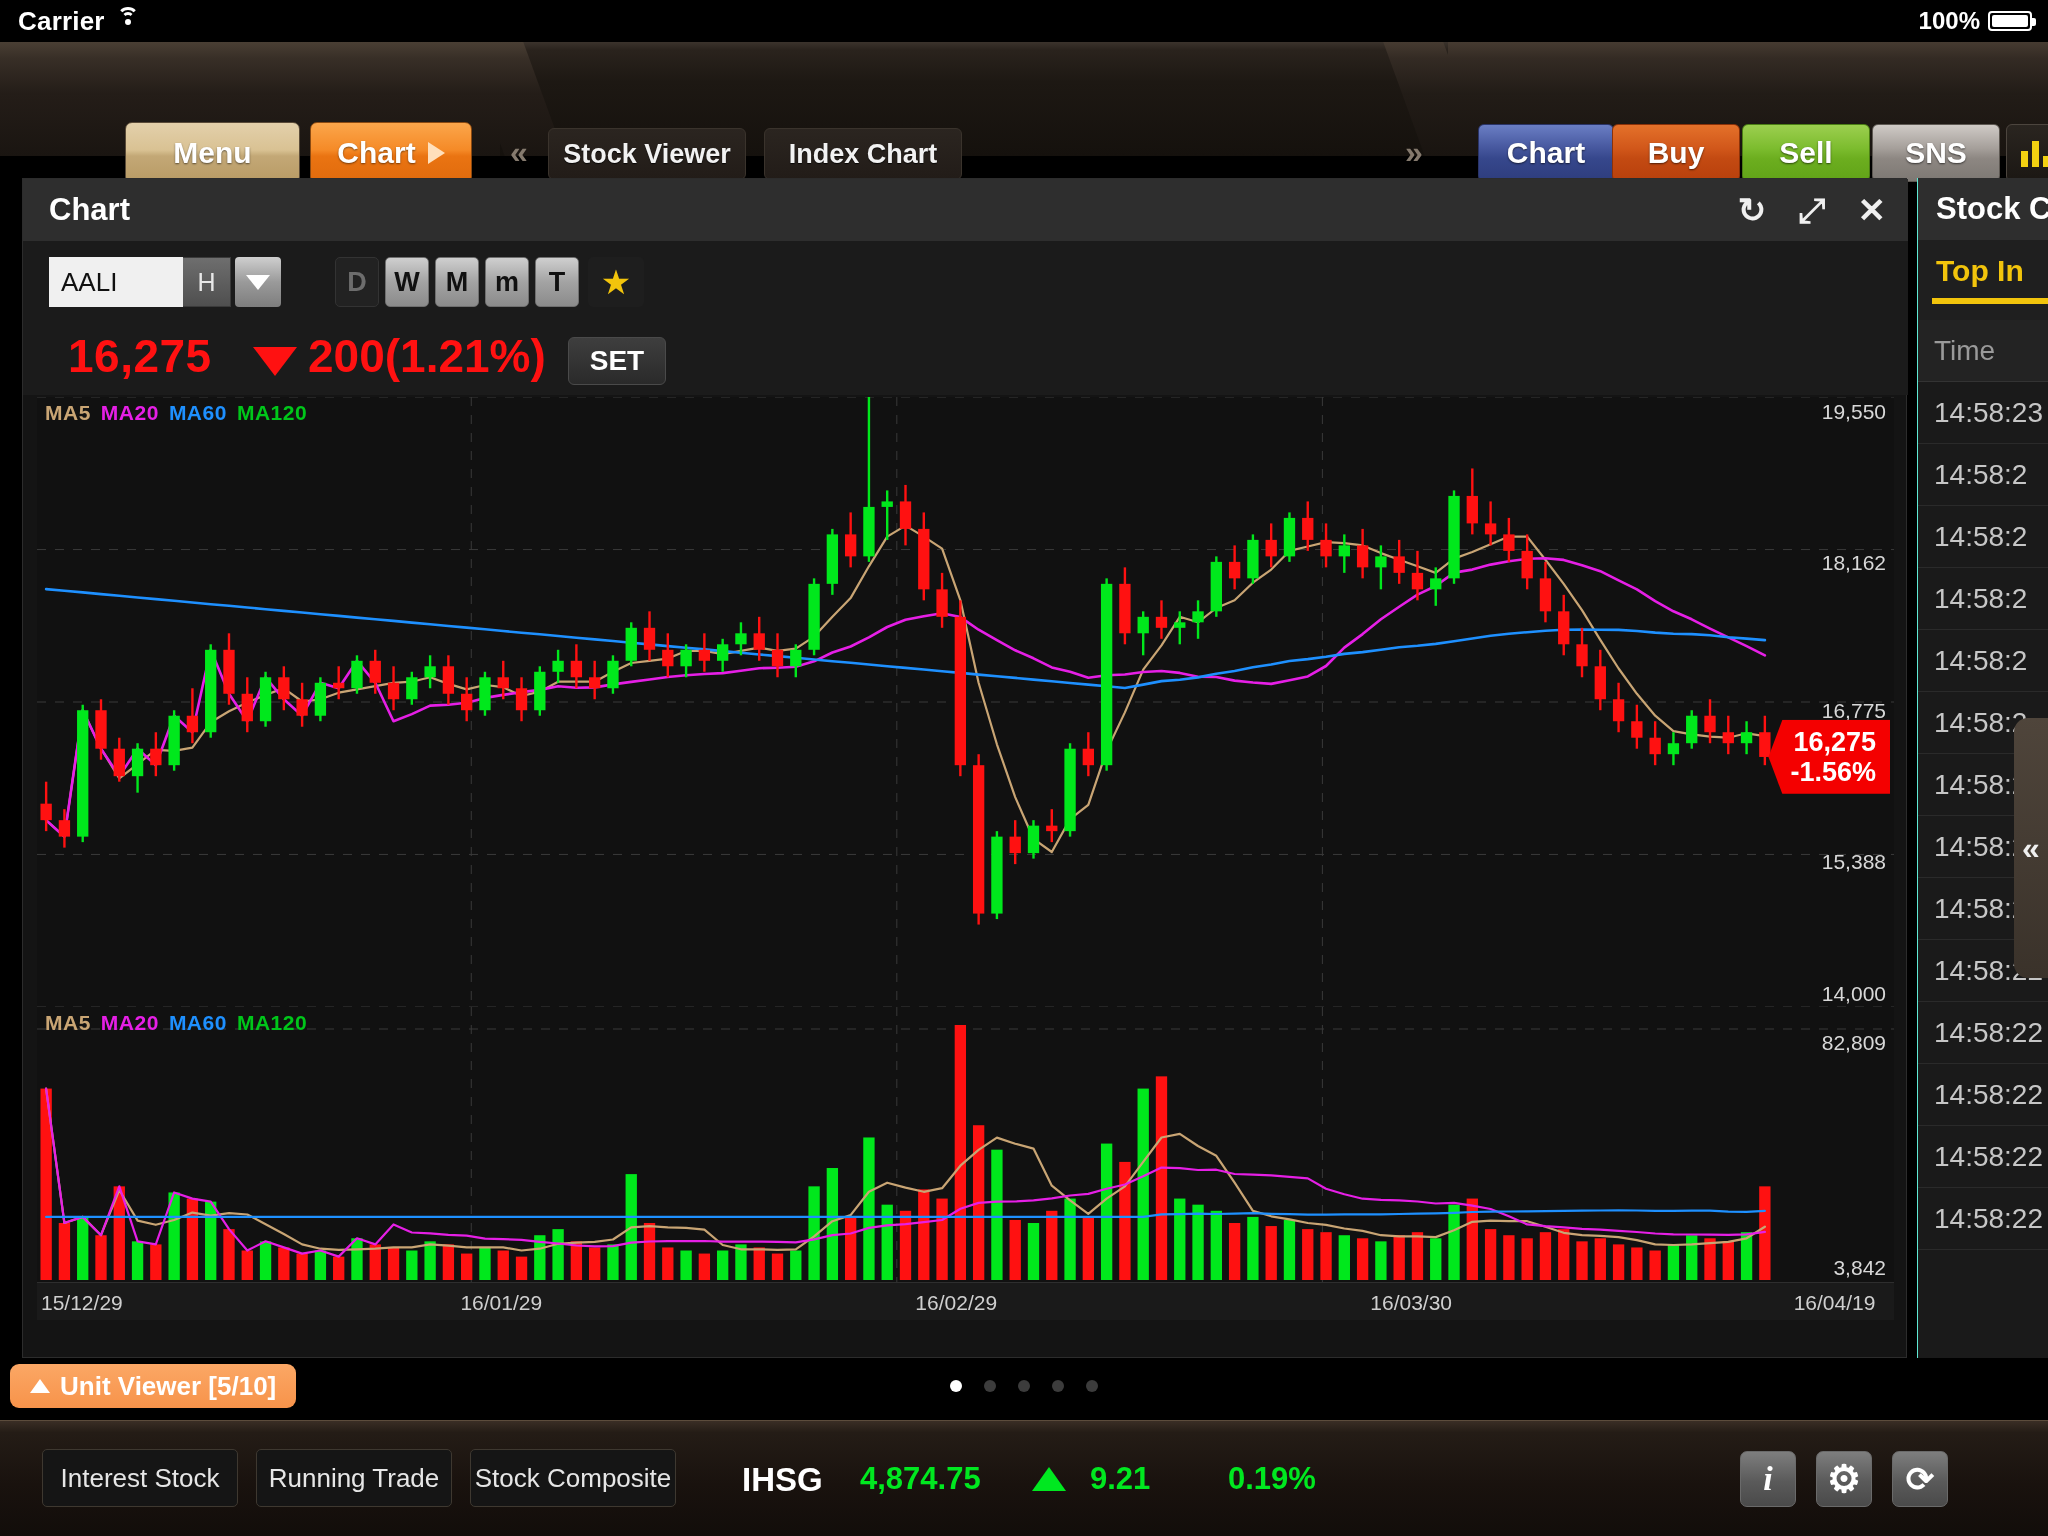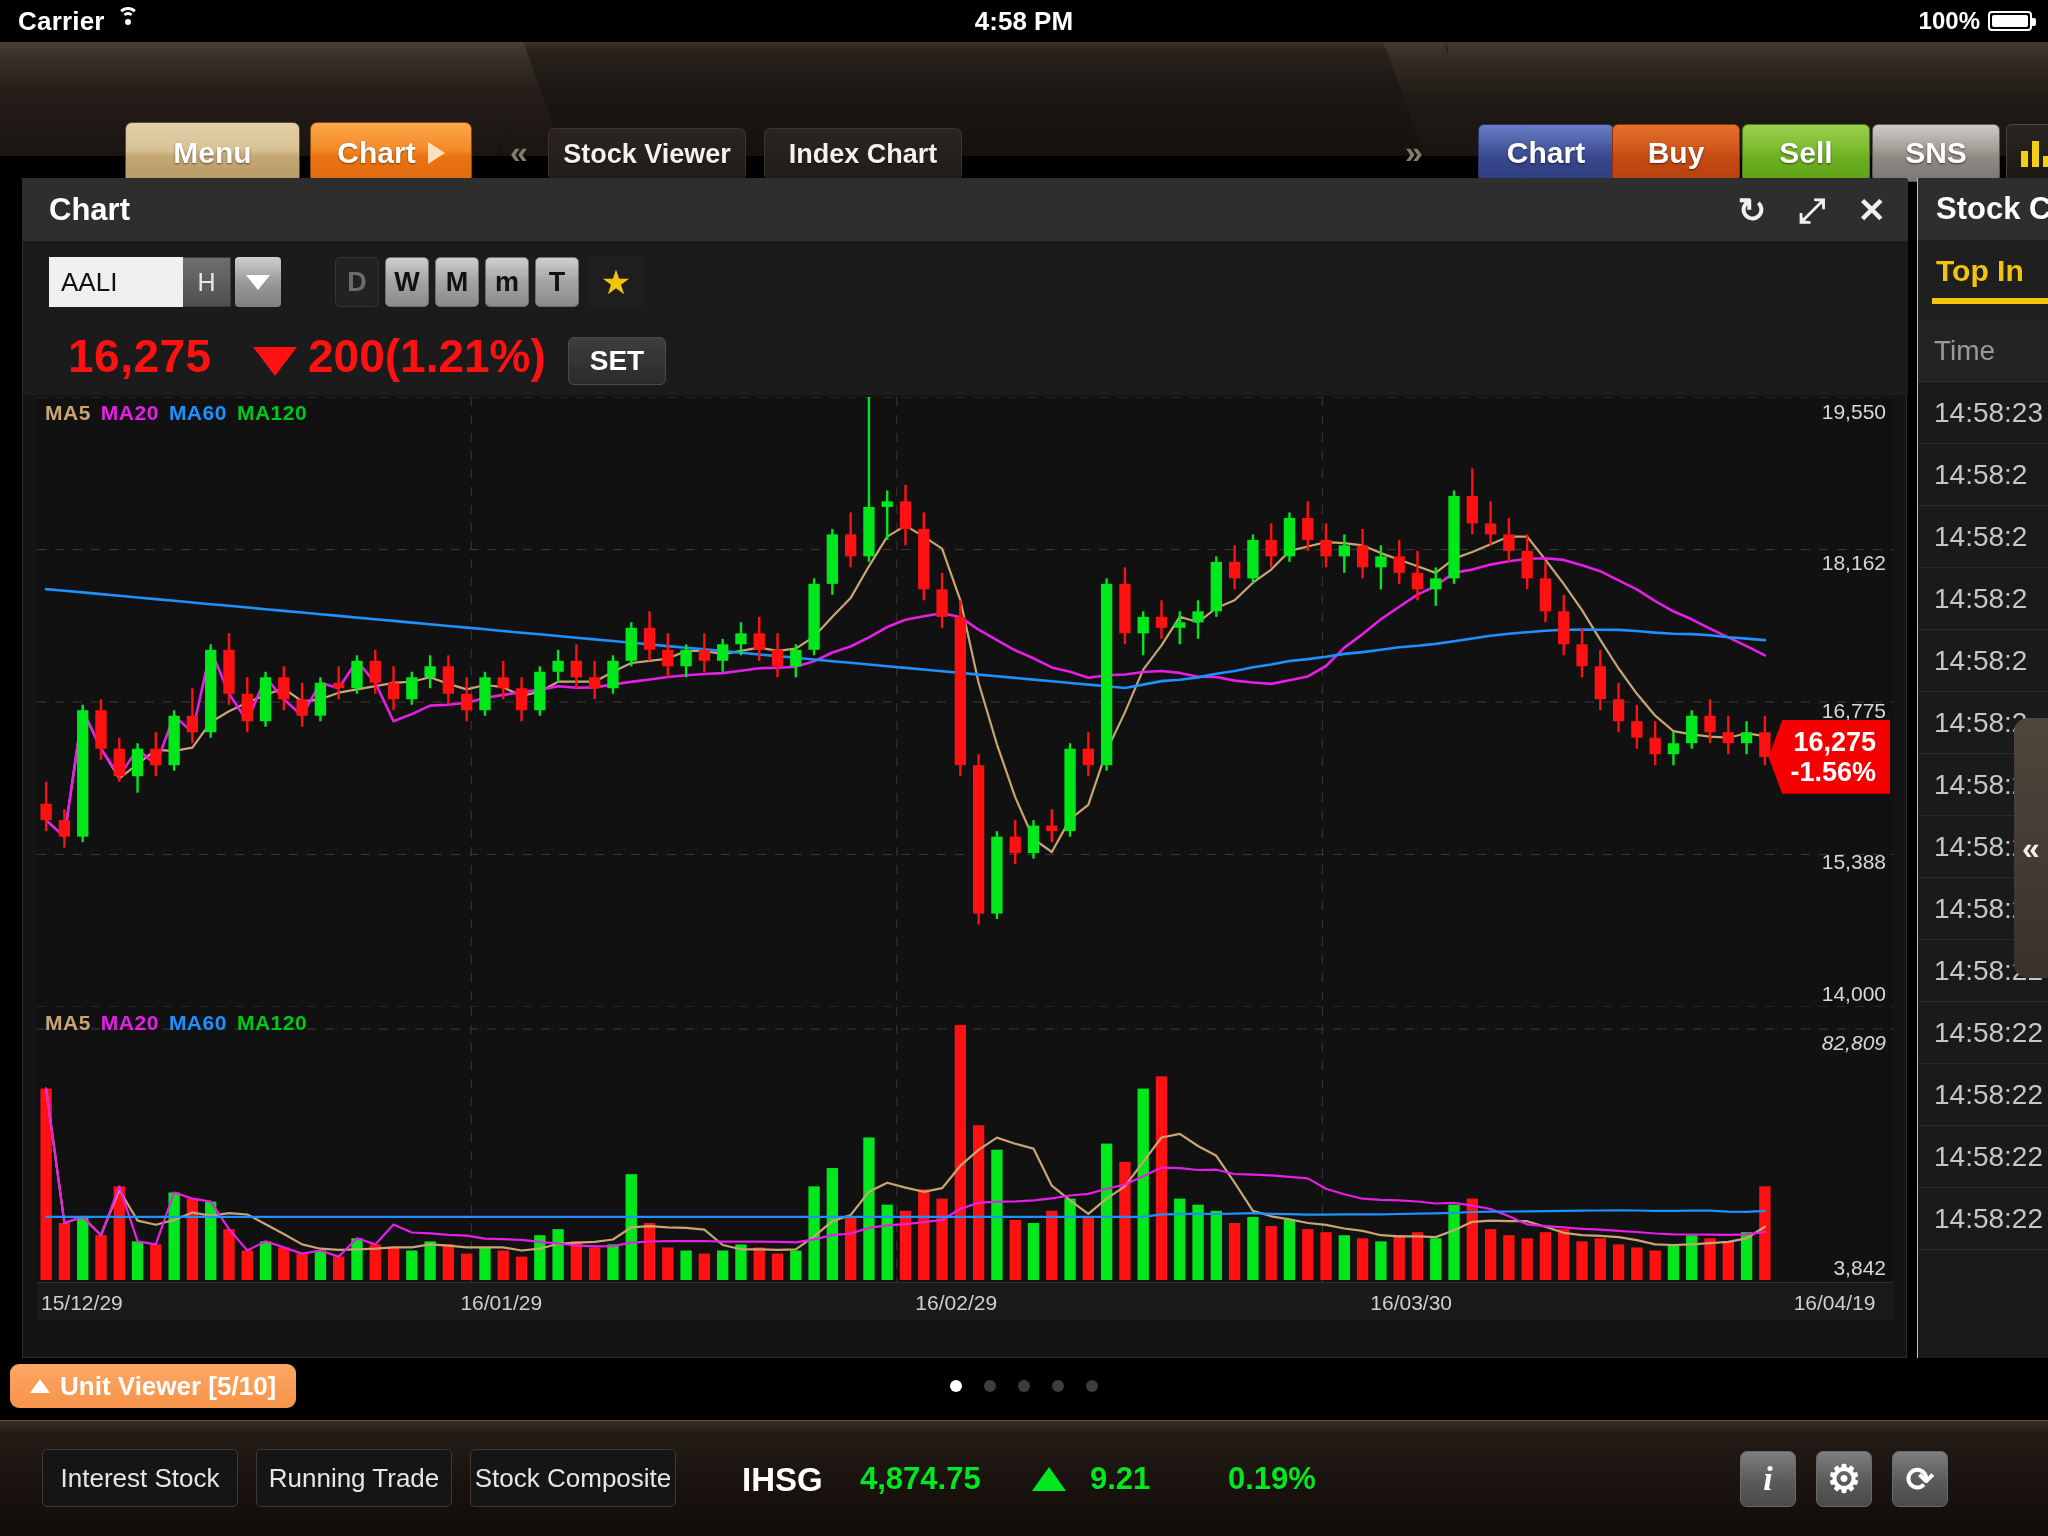--- a/index.html
+++ b/index.html
@@ -293,21 +293,20 @@
 
   <div class="statusbar">
     <div class="sb-left">
       <span class="sb-carrier">Carrier</span>
       <span class="wifi-ic">
           <i></i>
           <i></i>
           <i></i>
         </span>
     </div>
-    <div class="sb-time">4:58 PM</div>
     <div class="sb-right">
       <span>100%</span>
       <span class="batt">
           <i></i>
         </span>
     </div>
   </div>
 
   <div class="toolbar">
     <div class="tb-wood-l"></div>
@@ -694,21 +693,21 @@
           <rect x="1649.052947368421" y="228.22687147532272" width="11.336210526315789" height="44.773128524677276" fill="#00e81c"></rect>
           <rect x="1667.3371578947367" y="231.2820949413711" width="11.336210526315789" height="41.7179050586289" fill="#ff1111"></rect>
           <rect x="1685.6213684210525" y="234.33731840741947" width="11.336210526315789" height="38.662681592580526" fill="#ff1111"></rect>
           <rect x="1703.9055789473684" y="225.17164800927435" width="11.336210526315789" height="47.82835199072565" fill="#00e81c"></rect>
           <rect x="1722.1897894736842" y="179.3432960185487" width="11.336210526315789" height="93.6567039814513" fill="#ff1111"></rect>
           <path d="M9.1 81.6 L27.4 216.0 L45.7 209.9 L64.0 228.2 L82.3 183.0 L100.6 213.6 L118.8 217.8 L137.1 213.0 L155.4 205.6 L173.7 208.7 L192.0 206.2 L210.3 207.5 L228.6 217.2 L246.8 227.0 L265.1 237.4 L283.4 241.7 L301.7 242.9 L320.0 242.3 L338.3 241.7 L356.5 240.4 L374.8 240.4 L393.1 237.4 L411.4 238.6 L429.7 240.4 L448.0 240.4 L466.2 240.4 L484.5 243.5 L502.8 241.7 L521.1 236.8 L539.4 235.6 L557.7 234.9 L576.0 232.5 L594.2 220.3 L612.5 219.1 L630.8 220.3 L649.1 220.9 L667.4 222.7 L685.7 238.0 L703.9 242.3 L722.2 242.3 L740.5 242.9 L758.8 242.3 L777.1 229.4 L795.4 214.2 L813.6 208.1 L831.9 184.8 L850.2 175.7 L868.5 180.6 L886.8 184.8 L905.1 181.2 L923.4 158.7 L941.6 142.8 L959.9 130.6 L978.2 136.7 L996.5 141.6 L1014.8 178.7 L1033.1 193.4 L1051.3 206.8 L1069.6 191.6 L1087.9 179.3 L1106.2 154.9 L1124.5 130.5 L1142.8 126.8 L1161.0 139.0 L1179.3 148.8 L1197.6 175.7 L1215.9 203.8 L1234.2 209.3 L1252.5 212.3 L1270.8 216.0 L1289.0 217.8 L1307.3 221.5 L1325.6 223.9 L1343.9 228.2 L1362.2 229.4 L1380.5 229.4 L1398.7 230.1 L1417.0 223.3 L1435.3 214.8 L1453.6 213.6 L1471.9 214.2 L1490.2 214.2 L1508.4 219.7 L1526.7 225.8 L1545.0 228.2 L1563.3 228.8 L1581.6 230.1 L1599.9 233.1 L1618.2 237.4 L1636.4 238.0 L1654.7 237.4 L1673.0 236.2 L1691.3 234.9 L1709.6 231.3 L1727.9 219.7 " fill="none" stroke="#c9a574" stroke-width="2.2" stroke-linejoin="round" stroke-linecap="round"></path>
           <path d="M9.1 81.6 L27.4 216.0 L45.7 209.9 L64.0 228.2 L82.3 179.3 L100.6 234.3 L118.8 237.4 L137.1 185.5 L155.4 191.6 L173.7 194.6 L192.0 222.1 L210.3 243.5 L228.6 234.3 L246.8 240.4 L265.1 246.6 L283.4 243.5 L301.7 249.6 L320.0 231.3 L338.3 237.4 L356.5 217.4 L374.8 225.5 L393.1 226.4 L411.4 227.8 L429.7 228.7 L448.0 231.7 L466.2 232.2 L484.5 232.8 L502.8 234.9 L521.1 236.5 L539.4 238.5 L557.7 239.4 L576.0 239.1 L594.2 235.7 L612.5 234.5 L630.8 234.2 L649.1 234.2 L667.4 234.0 L685.7 234.6 L703.9 234.6 L722.2 234.6 L740.5 234.8 L758.8 235.3 L777.1 232.4 L795.4 228.1 L813.6 226.5 L831.9 220.9 L850.2 218.3 L868.5 217.1 L886.8 215.1 L905.1 213.0 L923.4 201.8 L941.6 195.9 L959.9 194.6 L978.2 194.5 L996.5 193.3 L1014.8 191.3 L1033.1 188.5 L1051.3 186.9 L1069.6 181.8 L1087.9 177.5 L1106.2 169.3 L1124.5 160.6 L1142.8 161.2 L1161.0 163.0 L1179.3 162.7 L1197.6 167.0 L1215.9 167.6 L1234.2 168.4 L1252.5 169.9 L1270.8 171.4 L1289.0 181.8 L1307.3 187.3 L1325.6 191.7 L1343.9 192.8 L1362.2 193.4 L1380.5 194.5 L1398.7 196.5 L1417.0 195.8 L1435.3 198.6 L1453.6 202.0 L1471.9 209.3 L1490.2 217.4 L1508.4 219.1 L1526.7 220.3 L1545.0 221.8 L1563.3 222.6 L1581.6 223.9 L1599.9 225.0 L1618.2 226.5 L1636.4 227.3 L1654.7 227.5 L1673.0 227.6 L1691.3 227.8 L1709.6 227.3 L1727.9 224.9 " fill="none" stroke="#e61fe6" stroke-width="2.2" stroke-linejoin="round" stroke-linecap="round"></path>
           <path d="M9.1 209.9 L27.4 209.9 L45.7 209.9 L64.0 209.9 L82.3 209.9 L100.6 209.9 L118.8 209.9 L137.1 209.9 L155.4 209.9 L173.7 209.9 L192.0 209.9 L210.3 209.9 L228.6 209.9 L246.8 209.9 L265.1 209.9 L283.4 209.9 L301.7 209.9 L320.0 209.9 L338.3 209.9 L356.5 209.9 L374.8 209.9 L393.1 209.9 L411.4 209.9 L429.7 209.9 L448.0 209.9 L466.2 209.9 L484.5 209.9 L502.8 209.9 L521.1 209.9 L539.4 209.9 L557.7 209.9 L576.0 209.9 L594.2 209.9 L612.5 209.9 L630.8 209.9 L649.1 209.9 L667.4 209.9 L685.7 209.9 L703.9 209.9 L722.2 209.9 L740.5 209.9 L758.8 209.9 L777.1 209.9 L795.4 209.9 L813.6 209.9 L831.9 209.9 L850.2 209.9 L868.5 209.9 L886.8 209.9 L905.1 209.9 L923.4 209.9 L941.6 209.9 L959.9 209.9 L978.2 209.9 L996.5 209.9 L1014.8 209.9 L1033.1 209.9 L1051.3 209.9 L1069.6 209.9 L1087.9 209.9 L1106.2 209.9 L1124.5 207.4 L1142.8 207.1 L1161.0 206.6 L1179.3 207.0 L1197.6 206.7 L1215.9 206.2 L1234.2 206.8 L1252.5 207.2 L1270.8 207.6 L1289.0 207.7 L1307.3 207.4 L1325.6 207.4 L1343.9 207.3 L1362.2 207.0 L1380.5 206.6 L1398.7 206.3 L1417.0 205.8 L1435.3 205.0 L1453.6 204.7 L1471.9 204.5 L1490.2 204.4 L1508.4 204.2 L1526.7 203.8 L1545.0 203.7 L1563.3 203.5 L1581.6 203.3 L1599.9 203.5 L1618.2 203.8 L1636.4 203.9 L1654.7 203.7 L1673.0 203.6 L1691.3 204.7 L1709.6 204.9 L1727.9 203.8 " fill="none" stroke="#1e90ff" stroke-width="2.2" stroke-linejoin="round" stroke-linecap="round"></path>
           <path d="" fill="none" stroke="#00c61a" stroke-width="2.2" stroke-linejoin="round" stroke-linecap="round"></path>
         </svg>
-      <div class="ylab" style="top:13%;font-style:italic;">82,809</div>
+      <div class="ylab" style="top:13%;">82,809</div>
       <div class="ylab" style="top:95%;">3,842</div>
     </div>
 
     <div class="xaxis">
       <div class="xlab first" style="left:4px;">15/12/29</div>
       <div class="xlab" style="left:25%;">16/01/29</div>
       <div class="xlab" style="left:49.5%;">16/02/29</div>
       <div class="xlab" style="left:74%;">16/03/30</div>
       <div class="xlab last" style="left:99%;">16/04/19</div>
     </div>

